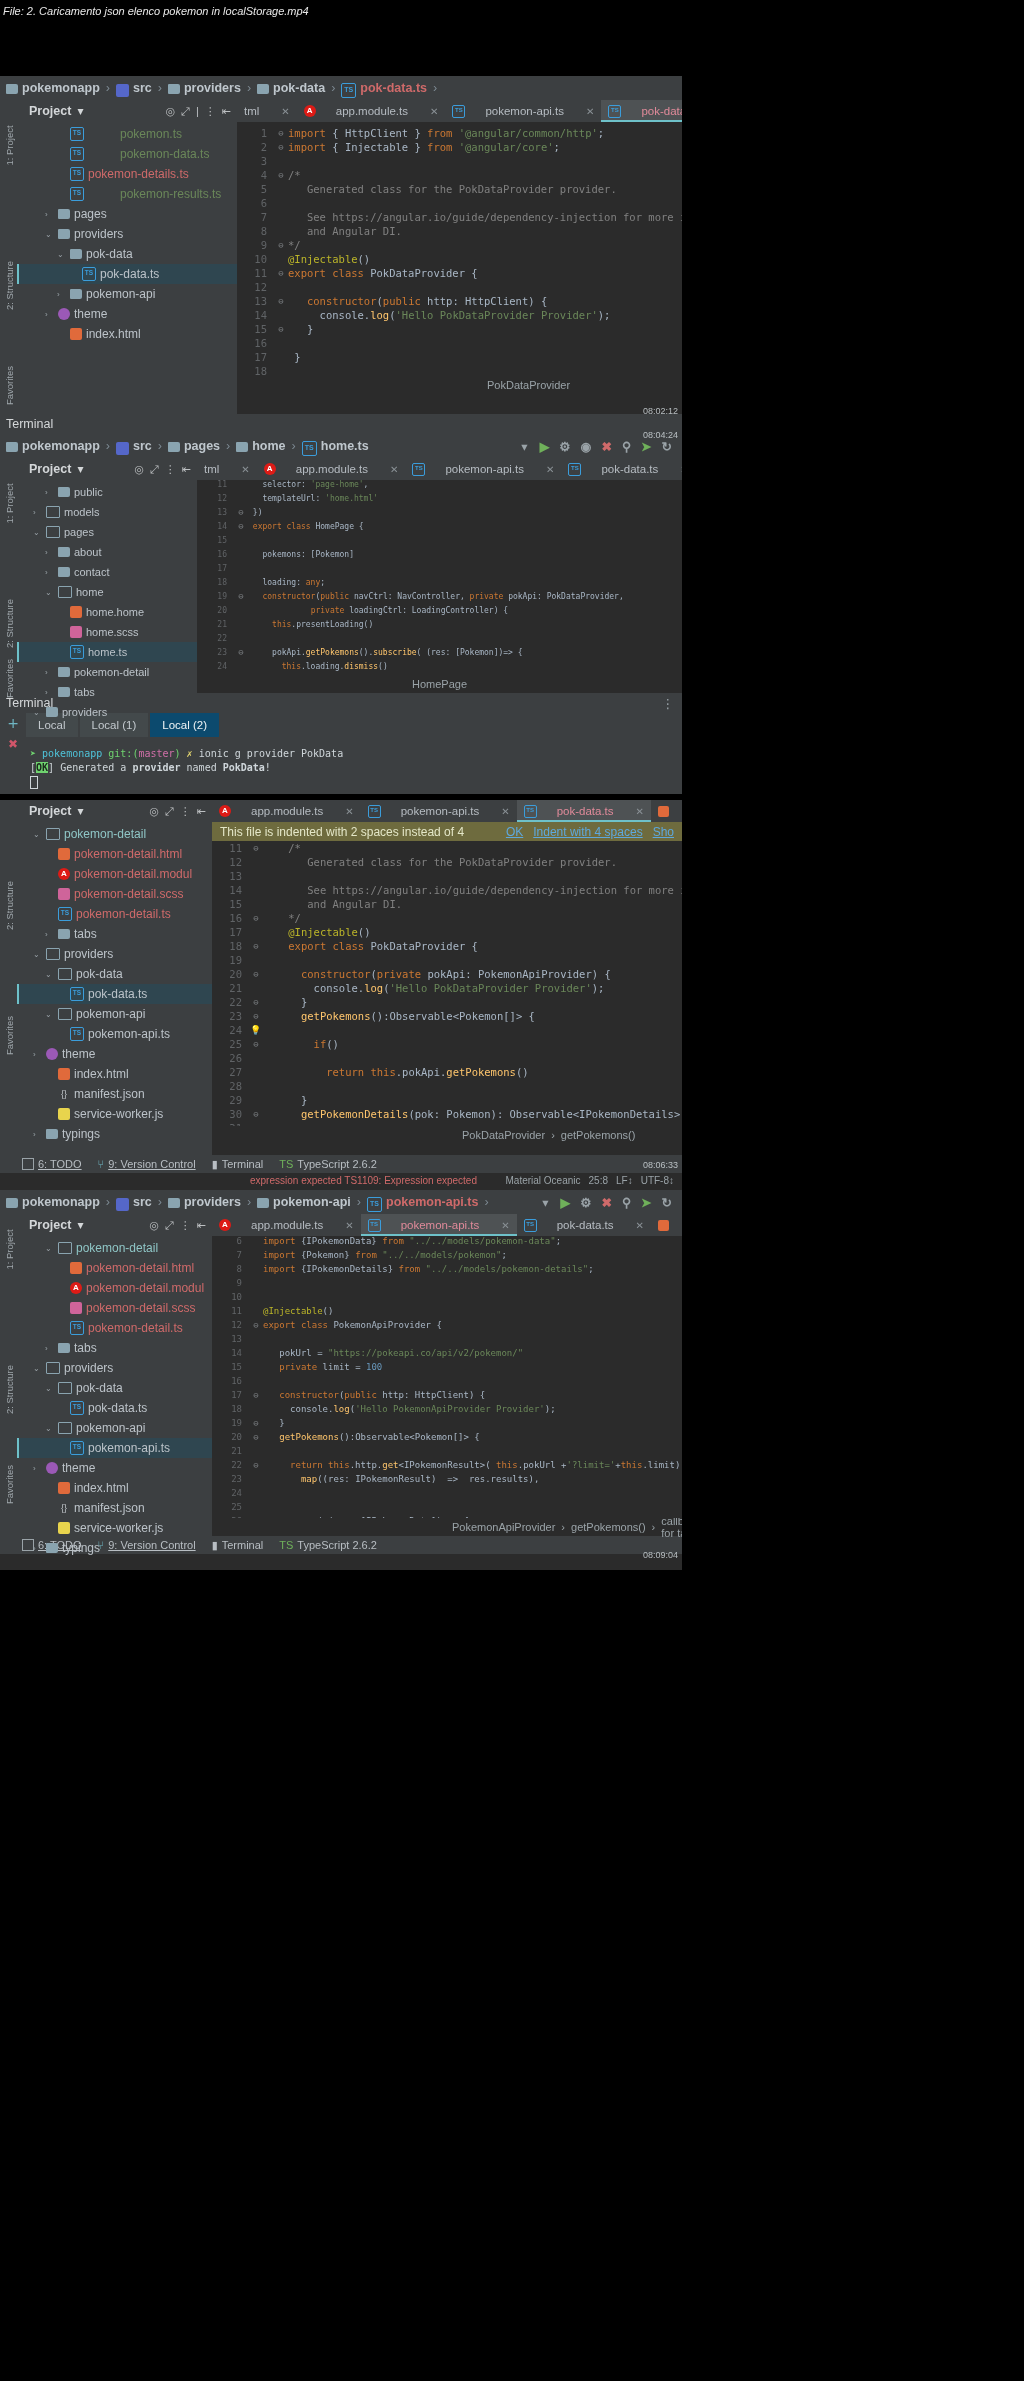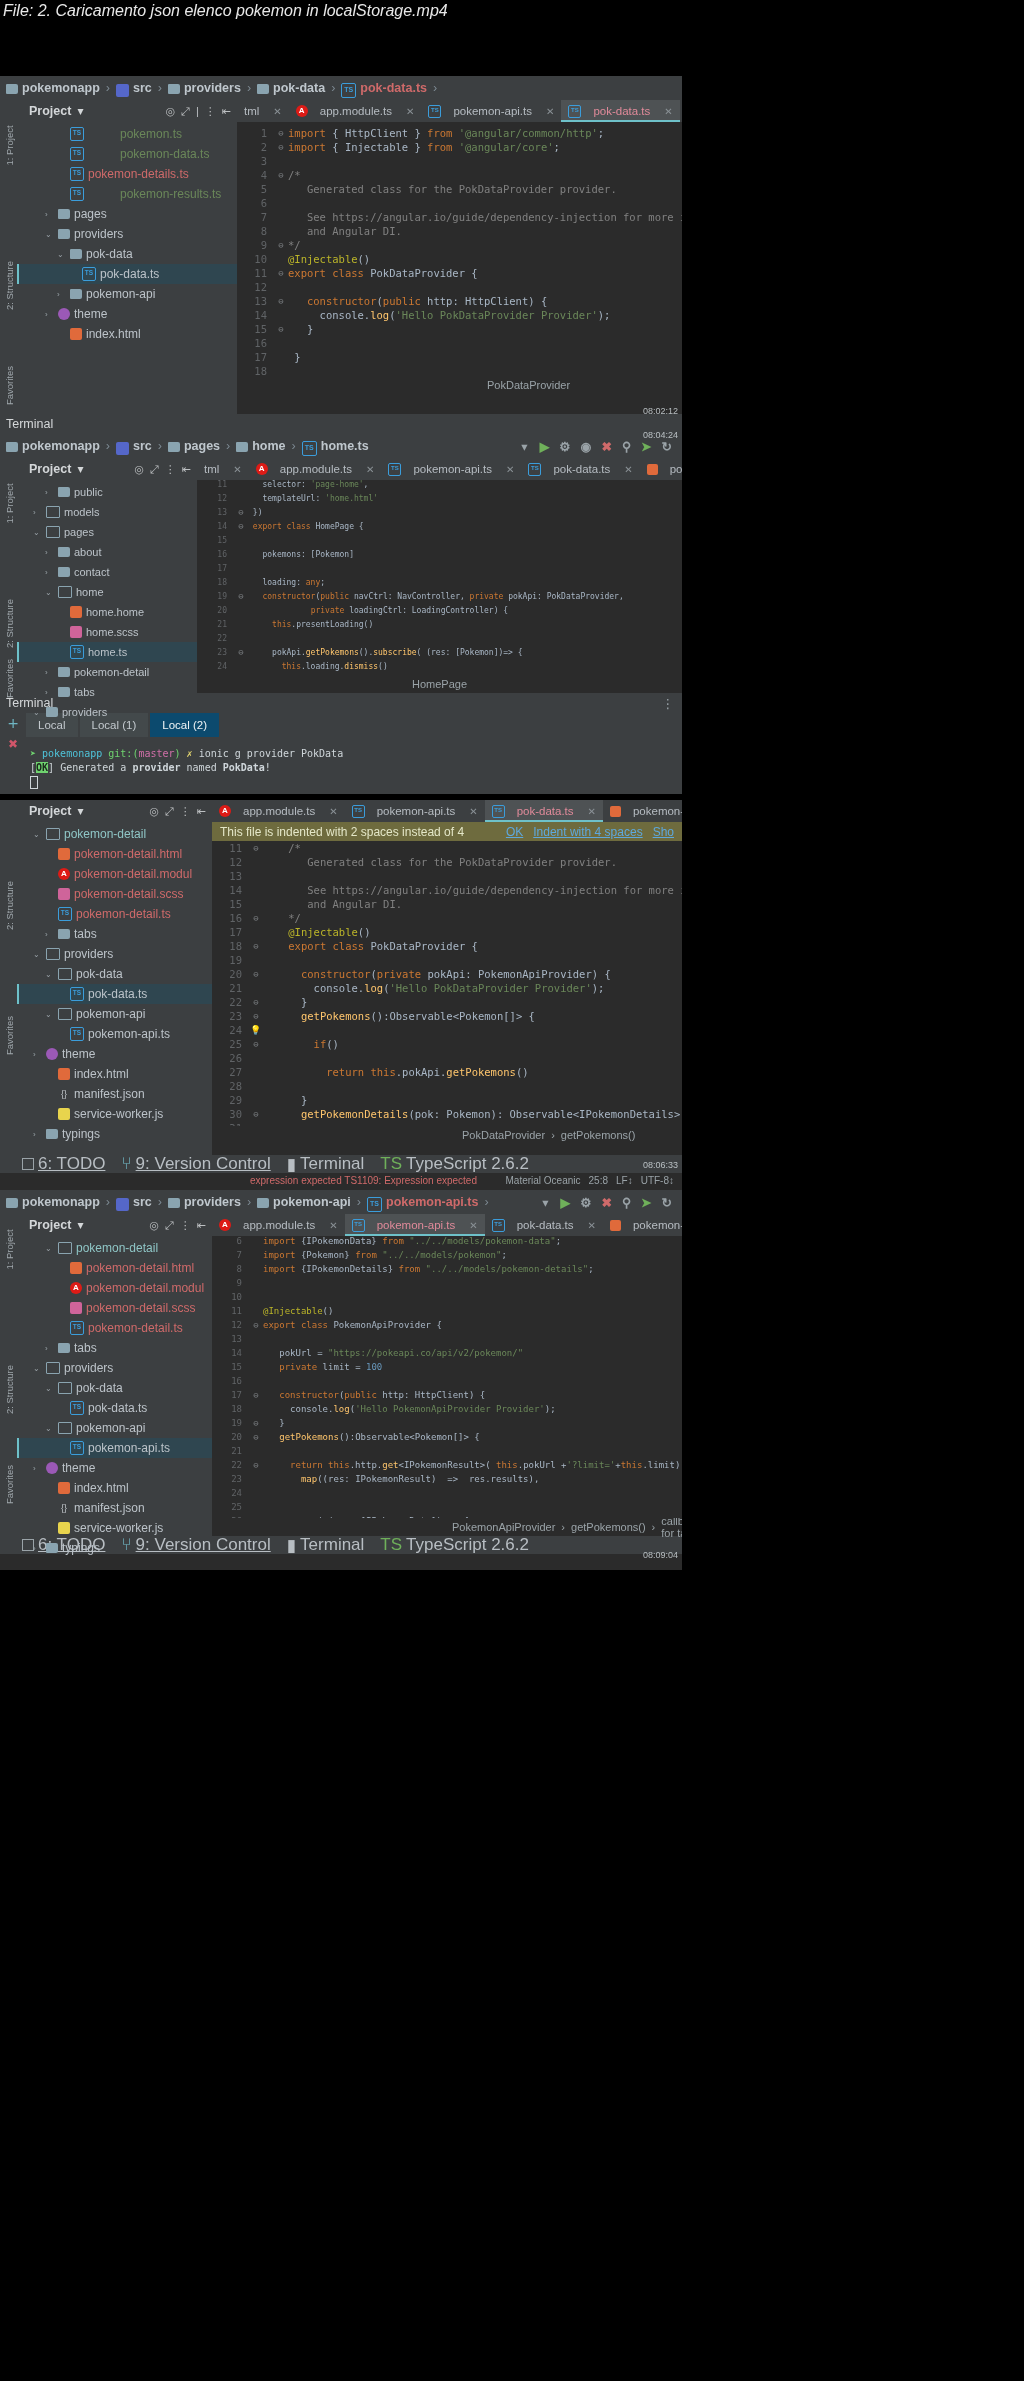--- a/index.html
+++ b/index.html
@@ -1,21 +1,21 @@
 <!DOCTYPE html>
 <html><head>
 <meta charset="utf-8">
 <style>
   html,body{margin:0;padding:0;background:#000;}
   body{width:1024px;height:2381px;overflow:hidden;font-family:"DejaVu Sans",sans-serif;}
   .page{position:relative;width:1024px;height:2381px;background:#000;}
 
   
   .vidinfo{position:absolute;left:0;top:0;width:1024px;height:76px;background:#000;color:#e8e8e8;
-           font-family:"Liberation Sans",sans-serif;font-style:italic;font-size:16px;line-height:18.5px;padding:2px 0 0 3px;box-sizing:border-box;}
+           font-family:"Liberation Sans",sans-serif;font-style:italic;font-size:11px;line-height:18.5px;padding:2px 0 0 3px;box-sizing:border-box;}
   .vidinfo div{white-space:nowrap;}
 
   
   .ide{position:absolute;left:0;width:682px;background:#2b2b2b;overflow:hidden;}
 
   .crumbbar{height:24px;background:#3c3f41;display:flex;align-items:center;padding-left:6px;gap:4px;
             font-family:"Liberation Sans",sans-serif;font-size:12.5px;color:#bfc7cd;font-weight:bold;}
   .crumbbar .sep{color:#7d8a93;font-weight:normal;margin:0 2px;}
   .crumbbar .fld{width:12px;height:10px;background:#8aa4b0;border-radius:1px 2px 2px 1px;display:inline-block;position:relative;top:1px;}
   .crumbbar .srcicon{width:13px;height:13px;background:#5567c9;border-radius:2px;display:inline-block;position:relative;top:2px;}
@@ -42,40 +42,40 @@
   .trow .htm{display:inline-block;width:12px;height:12px;background:#e06a3b;border-radius:2px;}
   .trow .ng{display:inline-block;width:12px;height:12px;background:#dd1b16;border-radius:50%;color:#fff;font-size:8px;line-height:12px;text-align:center;font-weight:bold;}
   .trow .scss{display:inline-block;width:12px;height:12px;background:#cf649a;border-radius:2px;}
   .trow .js{display:inline-block;width:12px;height:12px;background:#e8d44d;border-radius:2px;}
   .trow .jsn{display:inline-block;width:12px;height:12px;color:#c0c5ca;font-size:9px;line-height:12px;text-align:center;}
   .trow .thm{display:inline-block;width:12px;height:12px;background:#9b59b6;border-radius:50%;}
   .grn{color:#6a8759;margin-left:32px;}.red2{color:#cf6a6a;}.nrm{color:#bcc3c9;}.cyan{color:#8fc6c6;}
 
   .edArea{flex:1;background:#2b2b2b;min-width:0;position:relative;}
   .tabbar{height:22px;background:#3c3f41;display:flex;align-items:center;gap:0;overflow:hidden;}
-  .tab{height:22px;display:flex;align-items:center;gap:12px;padding:0 7px;font-family:"Liberation Sans",sans-serif;font-size:11.5px;color:#b6bcc2;white-space:nowrap;}
+  .tab{height:22px;display:flex;align-items:center;gap:20px;padding:0 7px;font-family:"Liberation Sans",sans-serif;font-size:11.5px;color:#b6bcc2;white-space:nowrap;}
   .tab.act{background:#4e5254;box-shadow:inset 0 -2px 0 #6ec1c9;}
   .tab .x{color:#8a9196;font-size:10px;margin-left:2px;}
   .tab .tsi{display:inline-block;width:11px;height:11px;border:1.2px solid #3b9ddb;border-radius:2px;color:#3b9ddb;font-size:6px;line-height:9px;text-align:center;font-weight:bold;}
   .tab .ngi{display:inline-block;width:12px;height:12px;background:#dd1b16;border-radius:50%;color:#fff;font-size:8px;line-height:12px;text-align:center;font-weight:bold;}
   .tab .hti{display:inline-block;width:11px;height:11px;background:#e06a3b;border-radius:2px;}
   .tab.pink{color:#e08a9a;}
 
   .code{font-family:"DejaVu Sans Mono",monospace;font-size:10.5px;line-height:14px;color:#a9b7c6;background:#2b2b2b;position:relative;overflow:hidden;}
   .cline{display:flex;white-space:pre;height:14px;}
   .gut{width:30px;text-align:right;padding-right:7px;color:#606366;flex:0 0 auto;}
   .fold{width:14px;flex:0 0 auto;color:#7b7f82;text-align:center;font-size:9px;}
   .k{color:#cc7832;}.s{color:#6a8759;}.c{color:#808080;}.f{color:#ffc66d;}
   .num{color:#6897bb;}.dec{color:#bbb529;}
   .warnbar{background:#6e6b3e;color:#e4e7c8;font-family:"Liberation Sans",sans-serif;font-size:12px;height:19px;display:flex;align-items:center;padding:0 8px;gap:10px;}
   .warnbar .lnk{color:#5ea8dd;text-decoration:underline;margin-left:auto;}
   .warnbar .lnk2{color:#5ea8dd;text-decoration:underline;}
 
   .bcFooter{height:18px;background:#2b2b2b;color:#9aa3a8;font-family:"Liberation Sans",sans-serif;font-size:11px;display:flex;align-items:center;gap:6px;padding-left:250px;}
-  .statusbar{height:18px;background:#3c3f41;display:flex;align-items:center;gap:16px;padding-left:22px;font-family:"Liberation Sans",sans-serif;font-size:17px;color:#b8bec3;}
+  .statusbar{height:18px;background:#3c3f41;display:flex;align-items:center;gap:16px;padding-left:22px;font-family:"Liberation Sans",sans-serif;font-size:11px;color:#b8bec3;}
   .statusbar .itm{display:flex;align-items:center;gap:4px;}
   .statusbar .u{text-decoration:underline;}
   .statusbar .box{width:10px;height:10px;border:1px solid #9aa3a8;}
   .statusbar .sp{flex:1;}
 
   
   .termHead{height:20px;background:#3c3f41;display:flex;align-items:center;padding-left:6px;font-family:"Liberation Sans",sans-serif;font-size:12.5px;color:#d4d7d9;}
   .termHead .dots{margin-left:auto;padding-right:8px;color:#9aa3a8;}
   .termTabs{display:flex;align-items:flex-start;background:#3c3f41;height:30px;}
   .termSide{width:26px;display:flex;flex-direction:column;align-items:center;padding-top:2px;gap:6px;}

